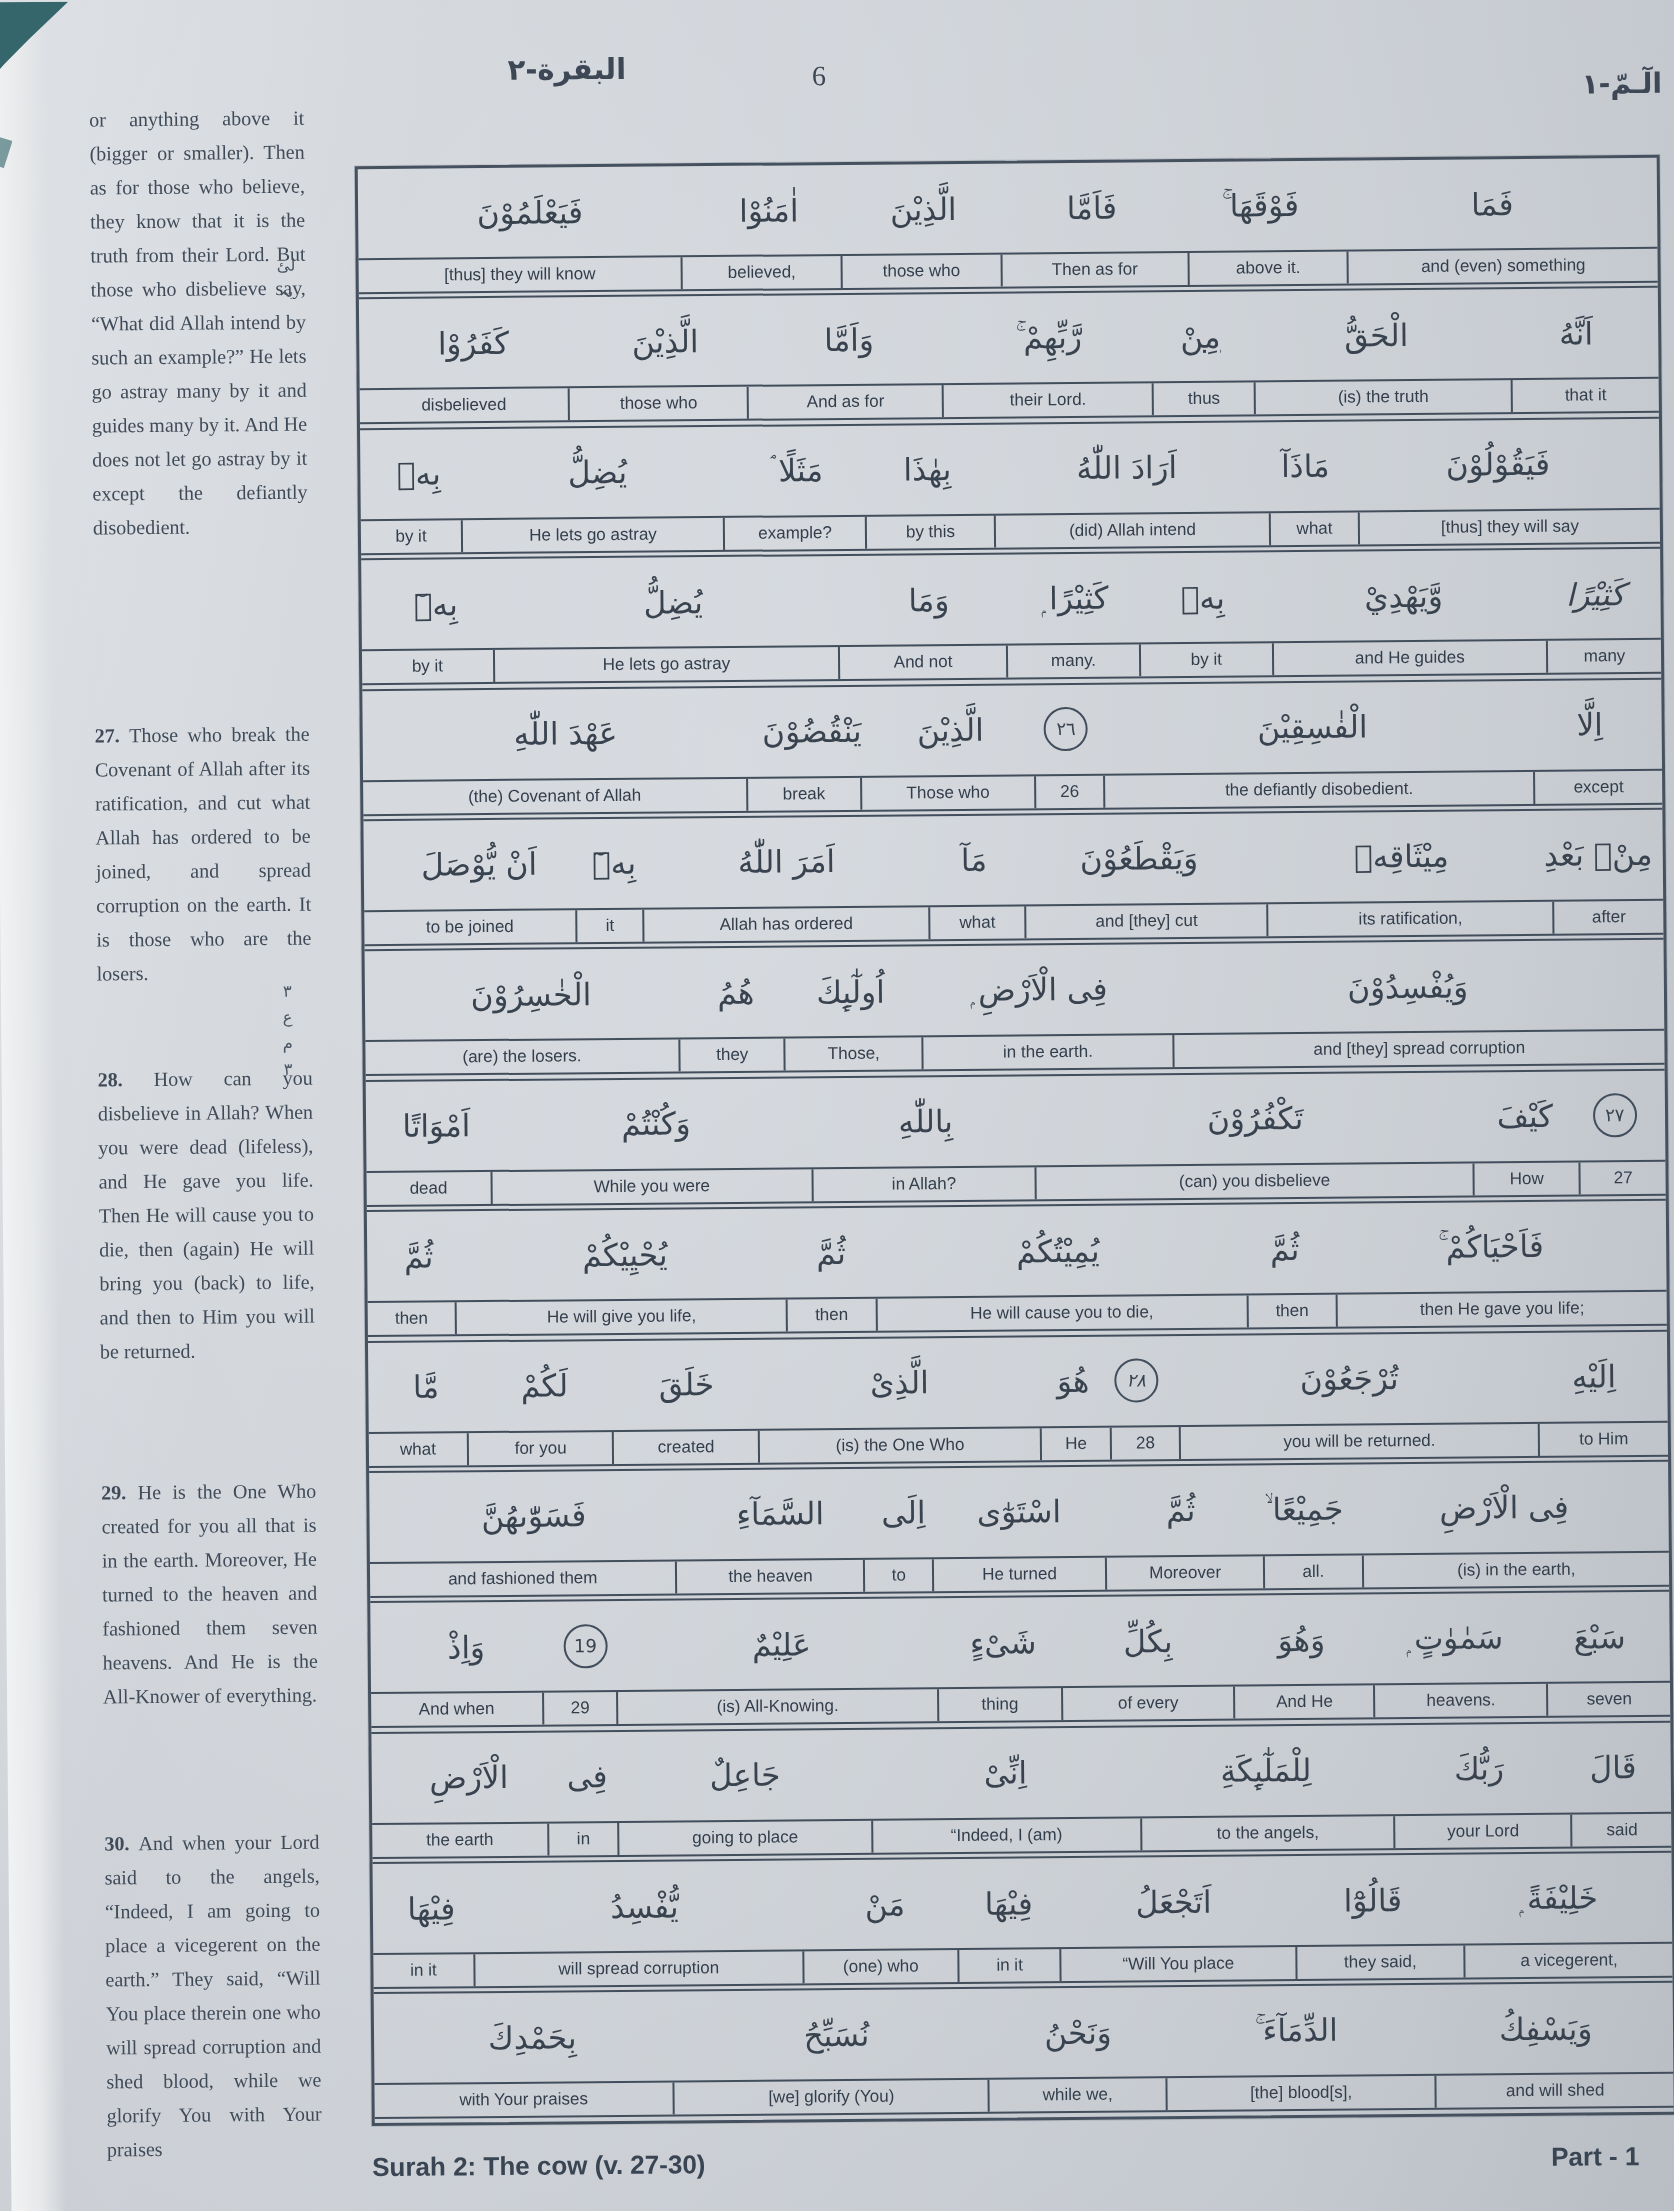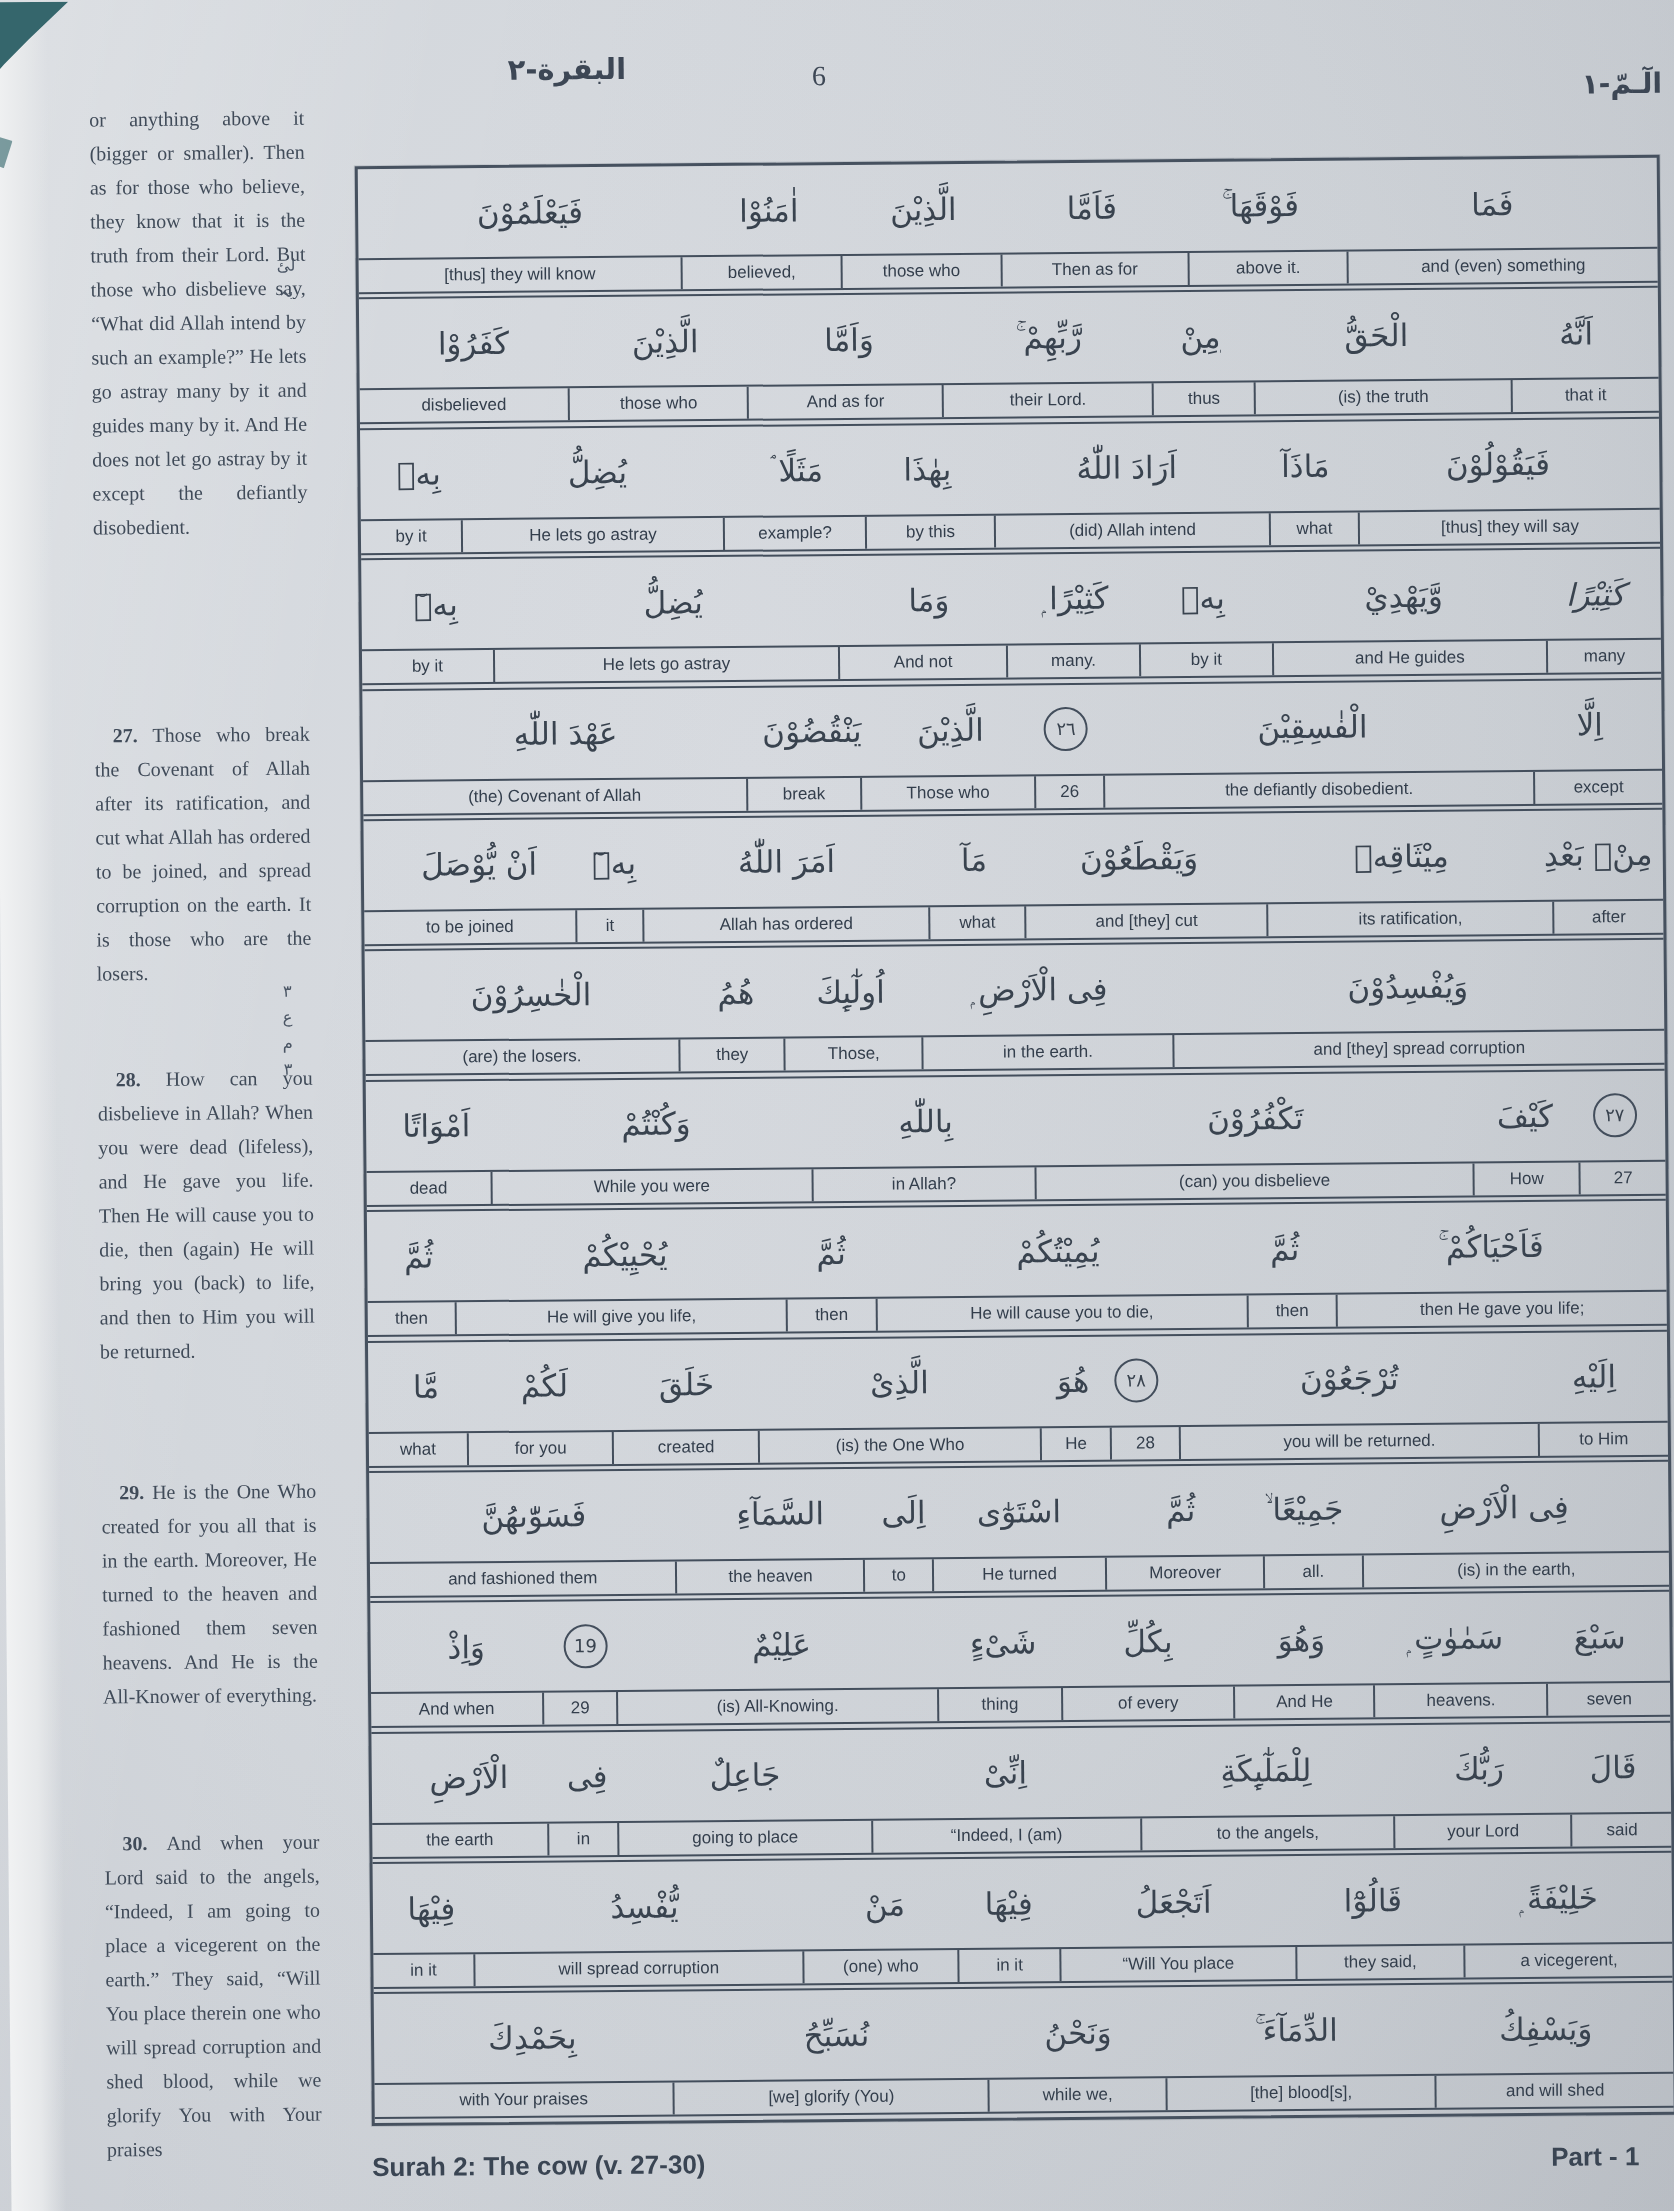--- a/index.html
+++ b/index.html
@@ -35,21 +35,21 @@
   
   #translation-col{position:absolute;left:96px;top:0;width:215px;height:2211px;
     font-family:"Liberation Serif",serif;font-size:20px;line-height:34px;
     color:#404b59;text-align:justify;}
   .para{position:absolute;left:0;width:100%;}
   .para:nth-child(1){top:96px;}
   .para:nth-child(2){top:712px;}
   .para:nth-child(3){top:1056px;}
   .para:nth-child(4){top:1469px;}
   .para:nth-child(5){top:1820px;}
-  .vno{font-weight:bold;margin-left:18px;}
+  .vno{font-weight:bold;}
 
   
   .margin-note{position:absolute;color:#4a5564;font-family:"DejaVu Sans",sans-serif;
     font-size:16.3px;line-height:26px;text-align:center;width:29px;}
   #margin-note-top{left:277px;top:248px;}
   #margin-note-ruku{left:272px;top:974px;}
 
   
   #word-grid{position:absolute;left:361px;top:162px;width:1305px;
     border:3px solid #46515f;box-sizing:border-box;
@@ -279,21 +279,21 @@
             <div class="ecell" style="flex-grow: 6;">then</div>
             <div class="ecell" style="flex-grow: 27;">He will cause you to die,</div>
             <div class="ecell" style="flex-grow: 6;">then</div>
             <div class="ecell" style="flex-grow: 24;">then He gave you life;</div>
           </div>
         </div>
         <div class="band">
           <div class="arabic-row" dir="rtl">
             <span class="aword" style="flex-grow: 8;">اِلَيْهِ</span>
             <span class="aword" style="flex-grow: 23;">تُرْجَعُوْنَ</span>
-            <span class="vnum-wrap" style="flex-grow: 4;">
+            <span class="vnum-wrap" style="flex-grow: 4; font-style: italic;">
               <span class="vcircle">٢٨</span>
             </span>
             <span class="aword" style="flex-grow: 4;">هُوَ</span>
             <span class="aword" style="flex-grow: 18;">الَّذِىْ</span>
             <span class="aword" style="flex-grow: 9;">خَلَقَ</span>
             <span class="aword" style="flex-grow: 9;">لَكُمْ</span>
             <span class="aword" style="flex-grow: 6;">مَّا</span>
           </div>
           <div class="eng-row">
             <div class="ecell" style="flex-grow: 6;">what</div>

